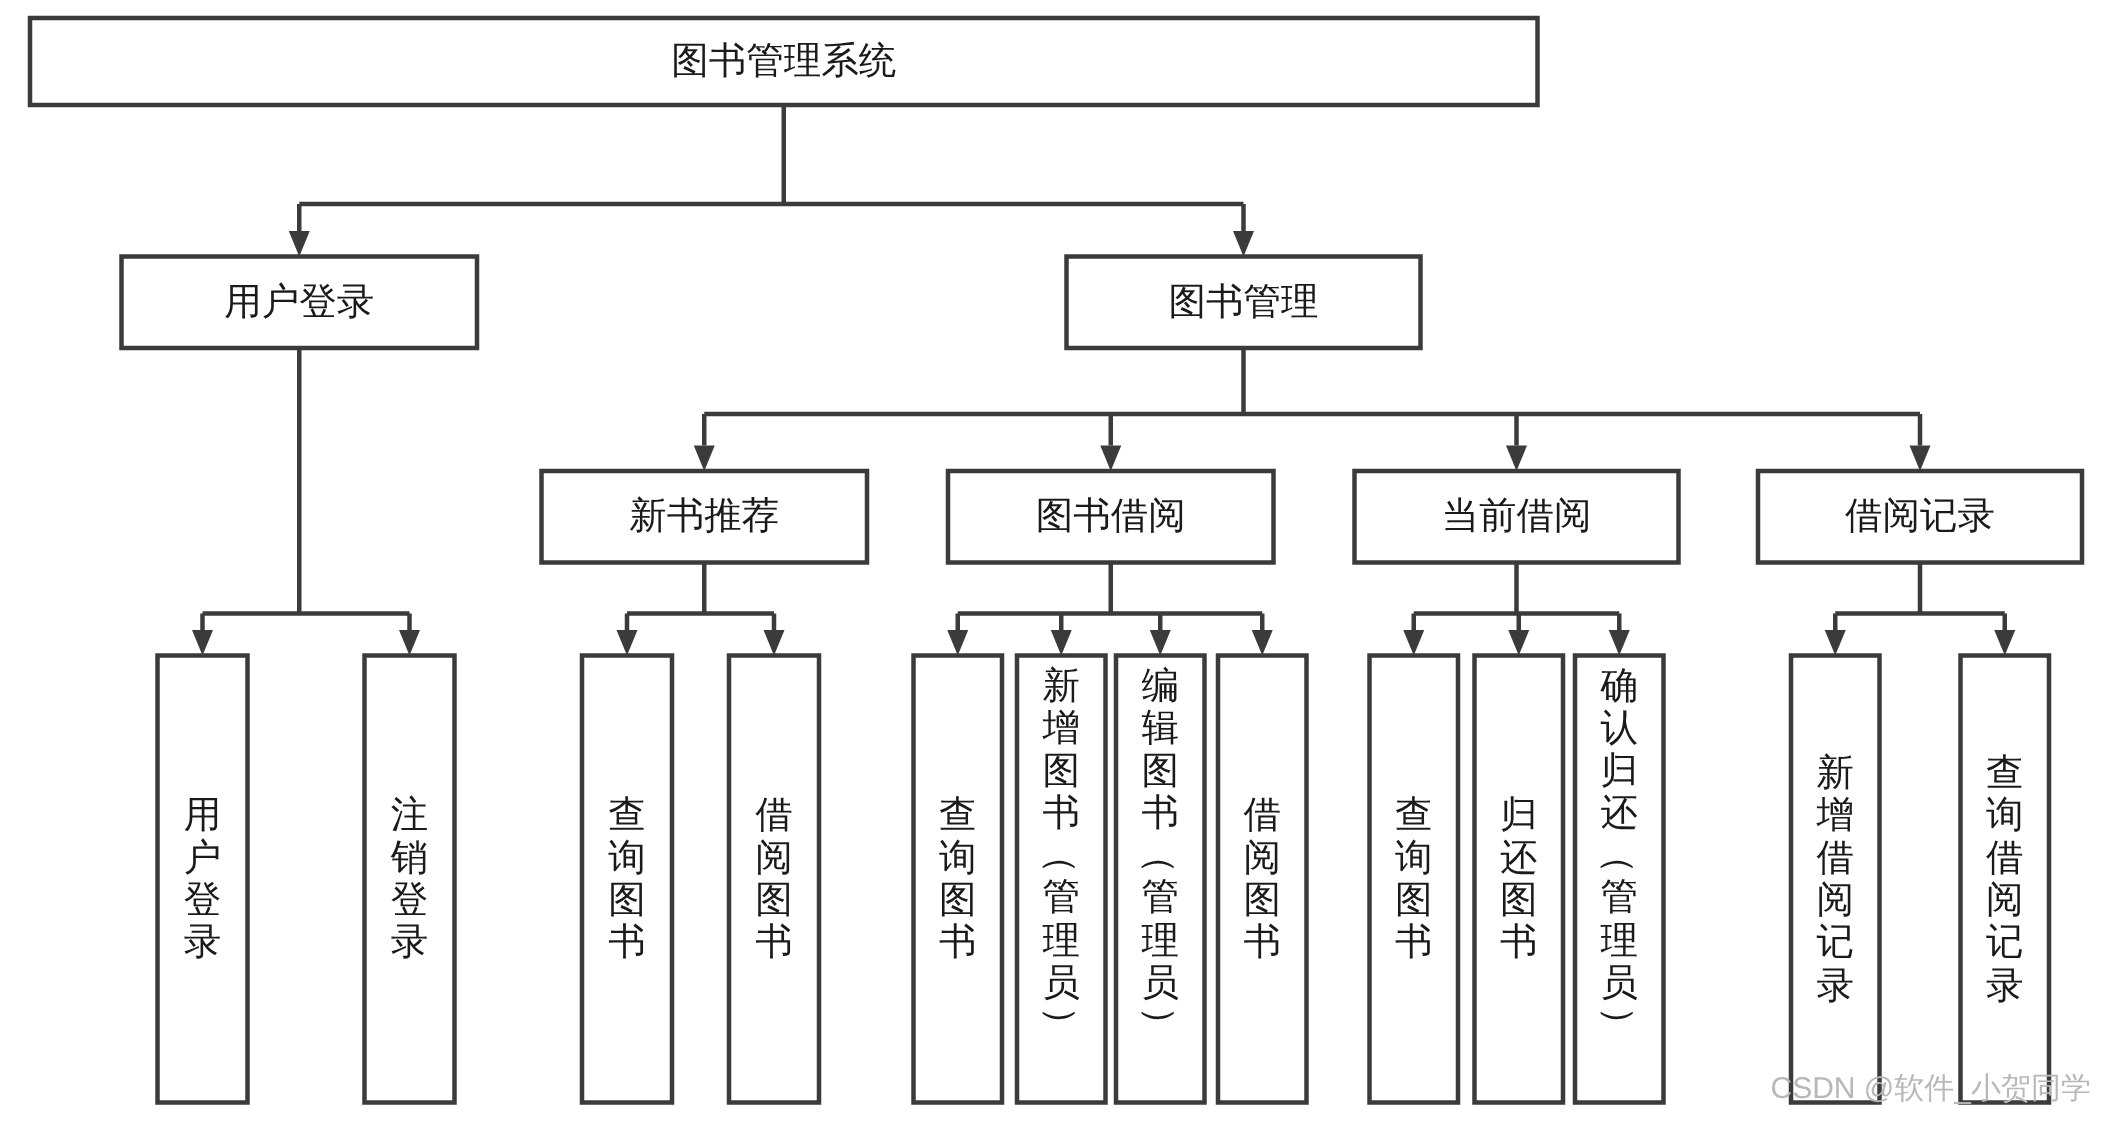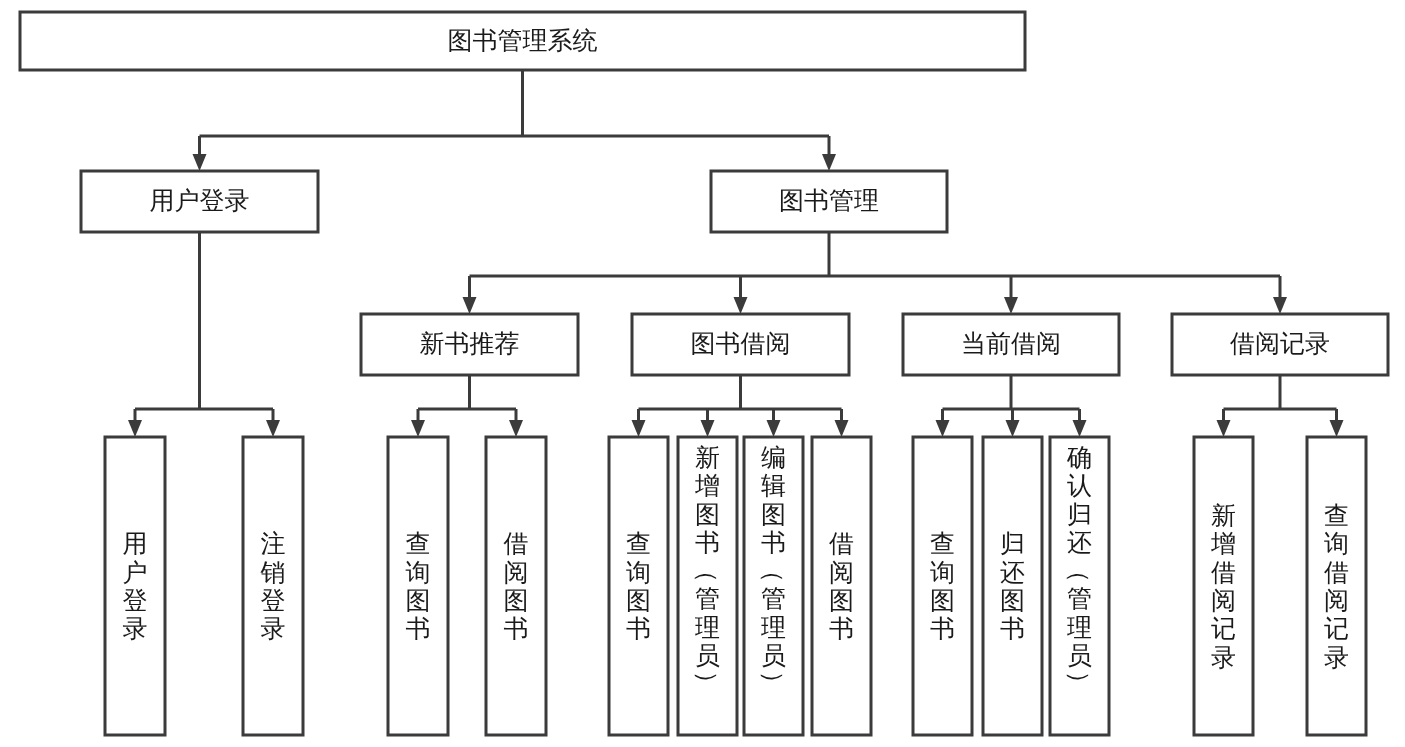--- a/index.html
+++ b/index.html
@@ -259,13 +259,14 @@
       </div>
       <div class="vert-text-wrap" style="left: 1307px; width: 59px; top: 437px; height: 298px; justify-content: center;">
         <span class="vert-char" style="height: 28.3px; line-height: 28.3px;">查</span>
         <span class="vert-char" style="height: 28.3px; line-height: 28.3px;">询</span>
         <span class="vert-char" style="height: 28.3px; line-height: 28.3px;">借</span>
         <span class="vert-char" style="height: 28.3px; line-height: 28.3px;">阅</span>
         <span class="vert-char" style="height: 28.3px; line-height: 28.3px;">记</span>
         <span class="vert-char" style="height: 28.3px; line-height: 28.3px;">录</span>
       </div>
     </div>
+  <div class="watermark">CSDN @软件_小贺同学</div>
 </div>
 
 </body></html>

